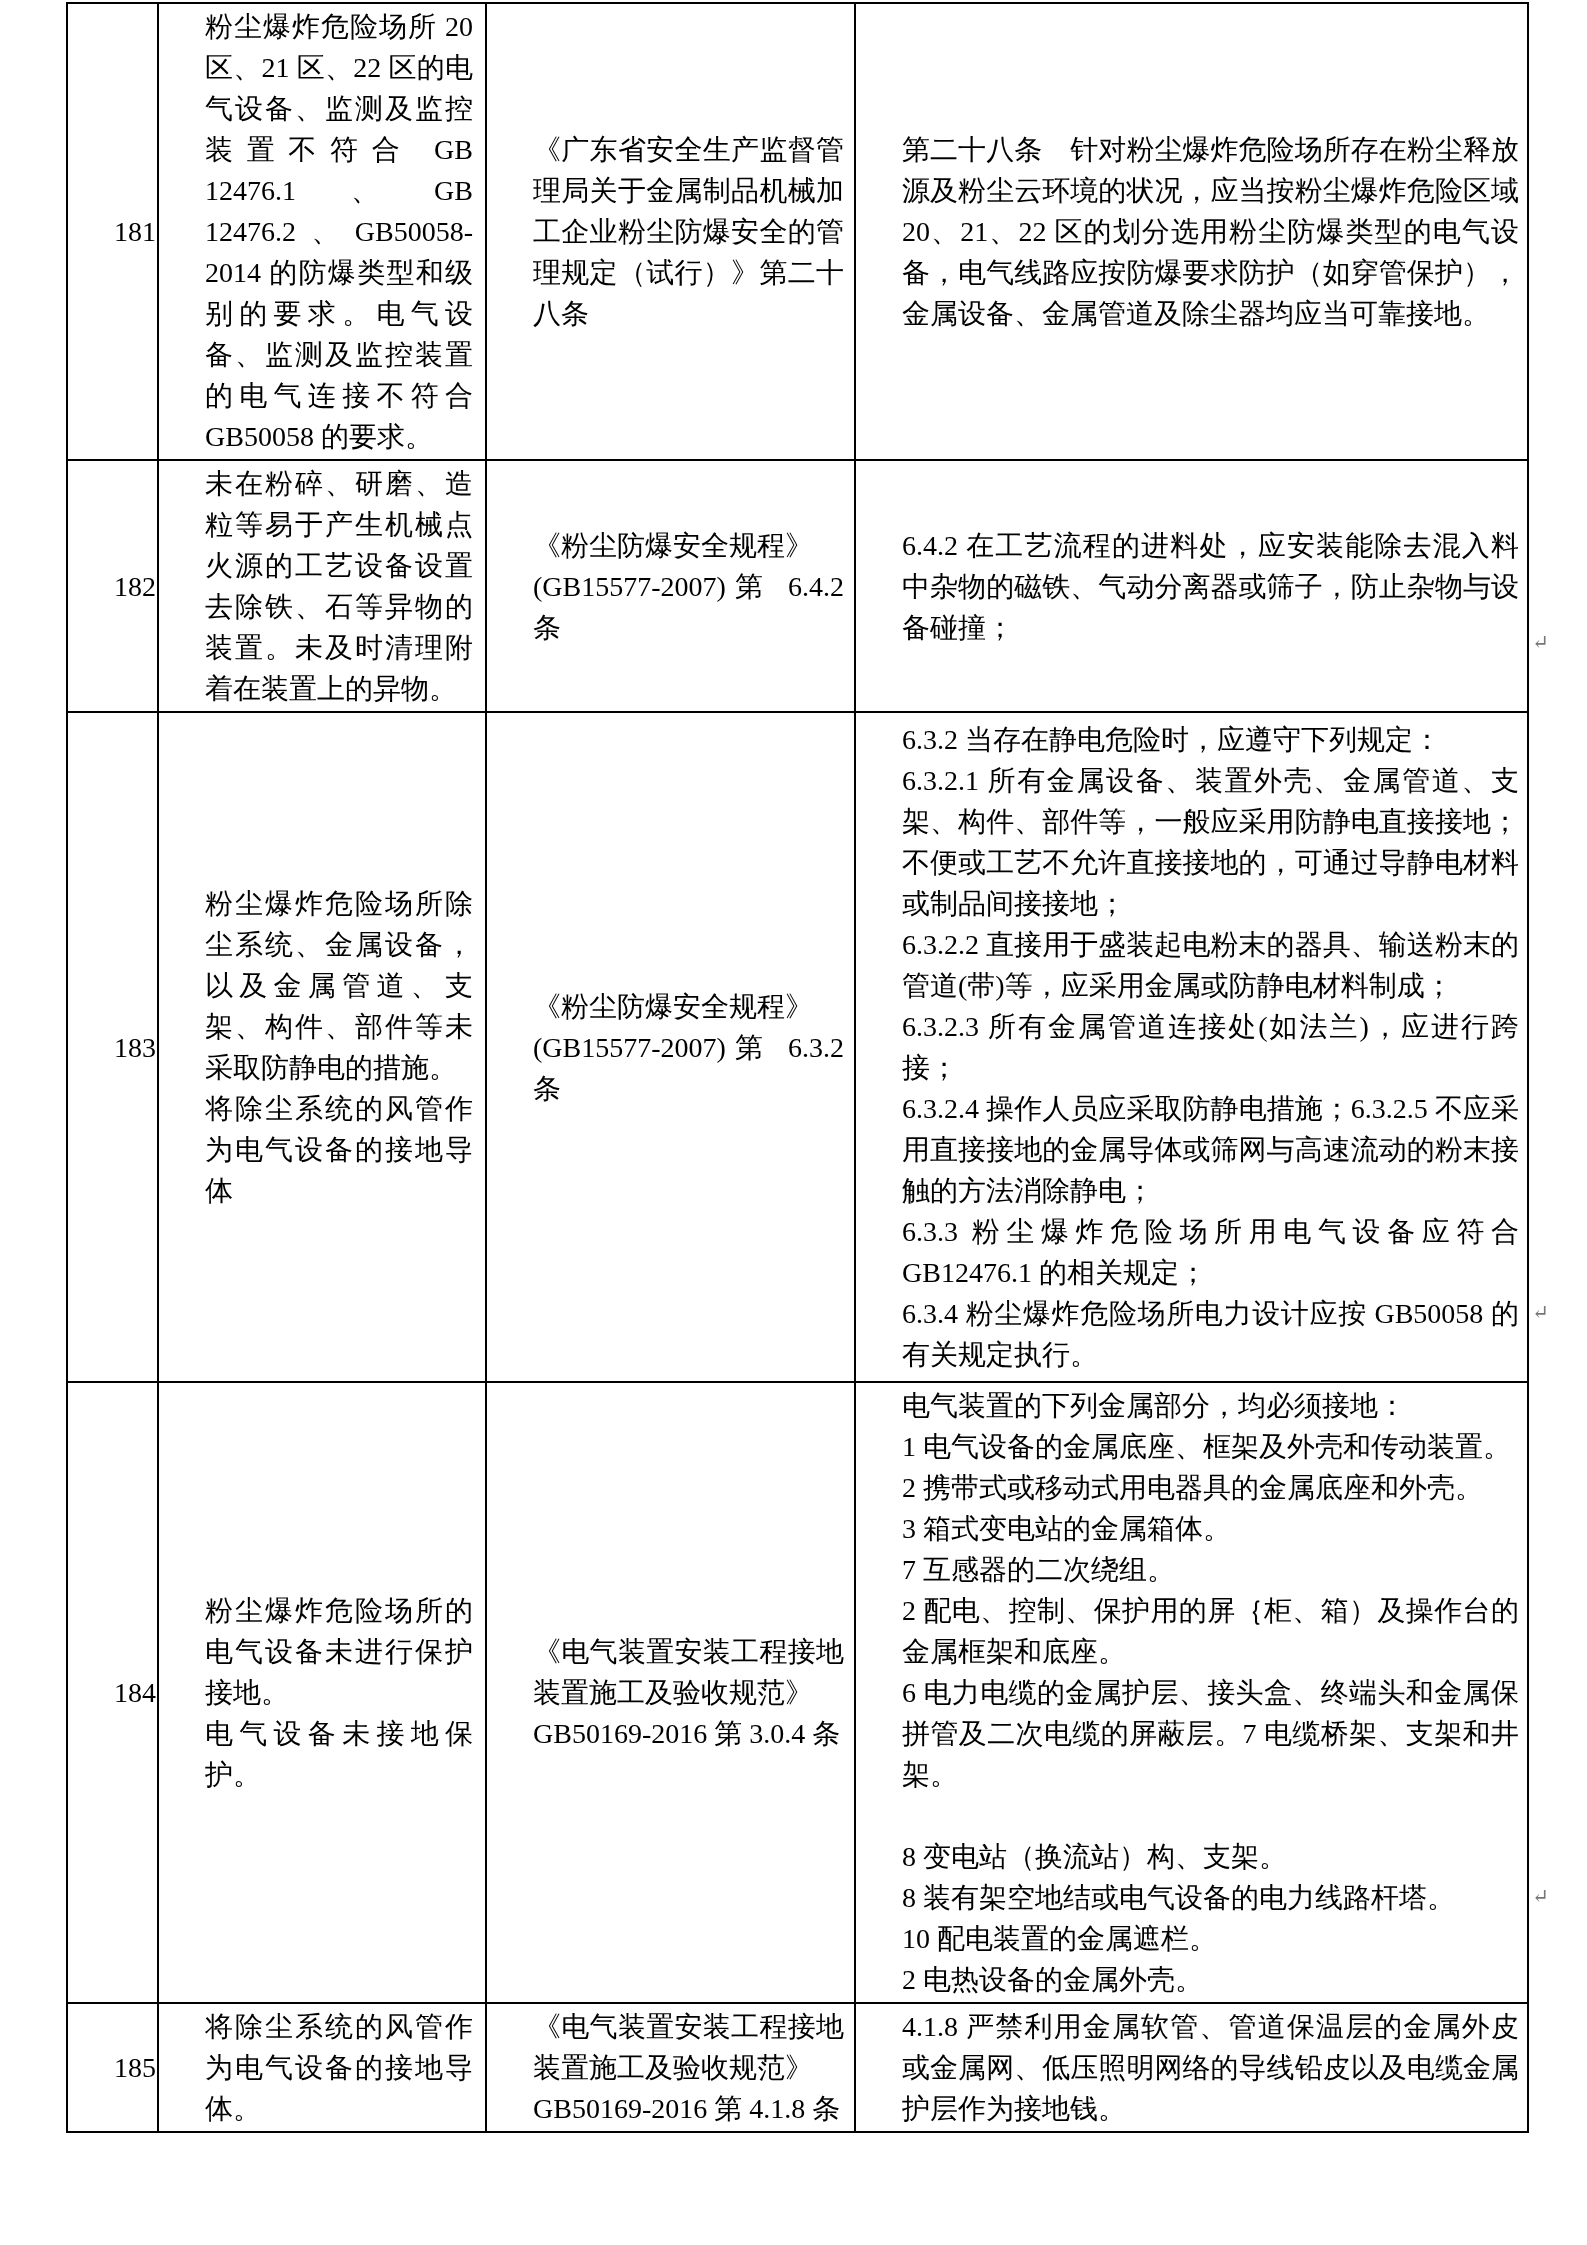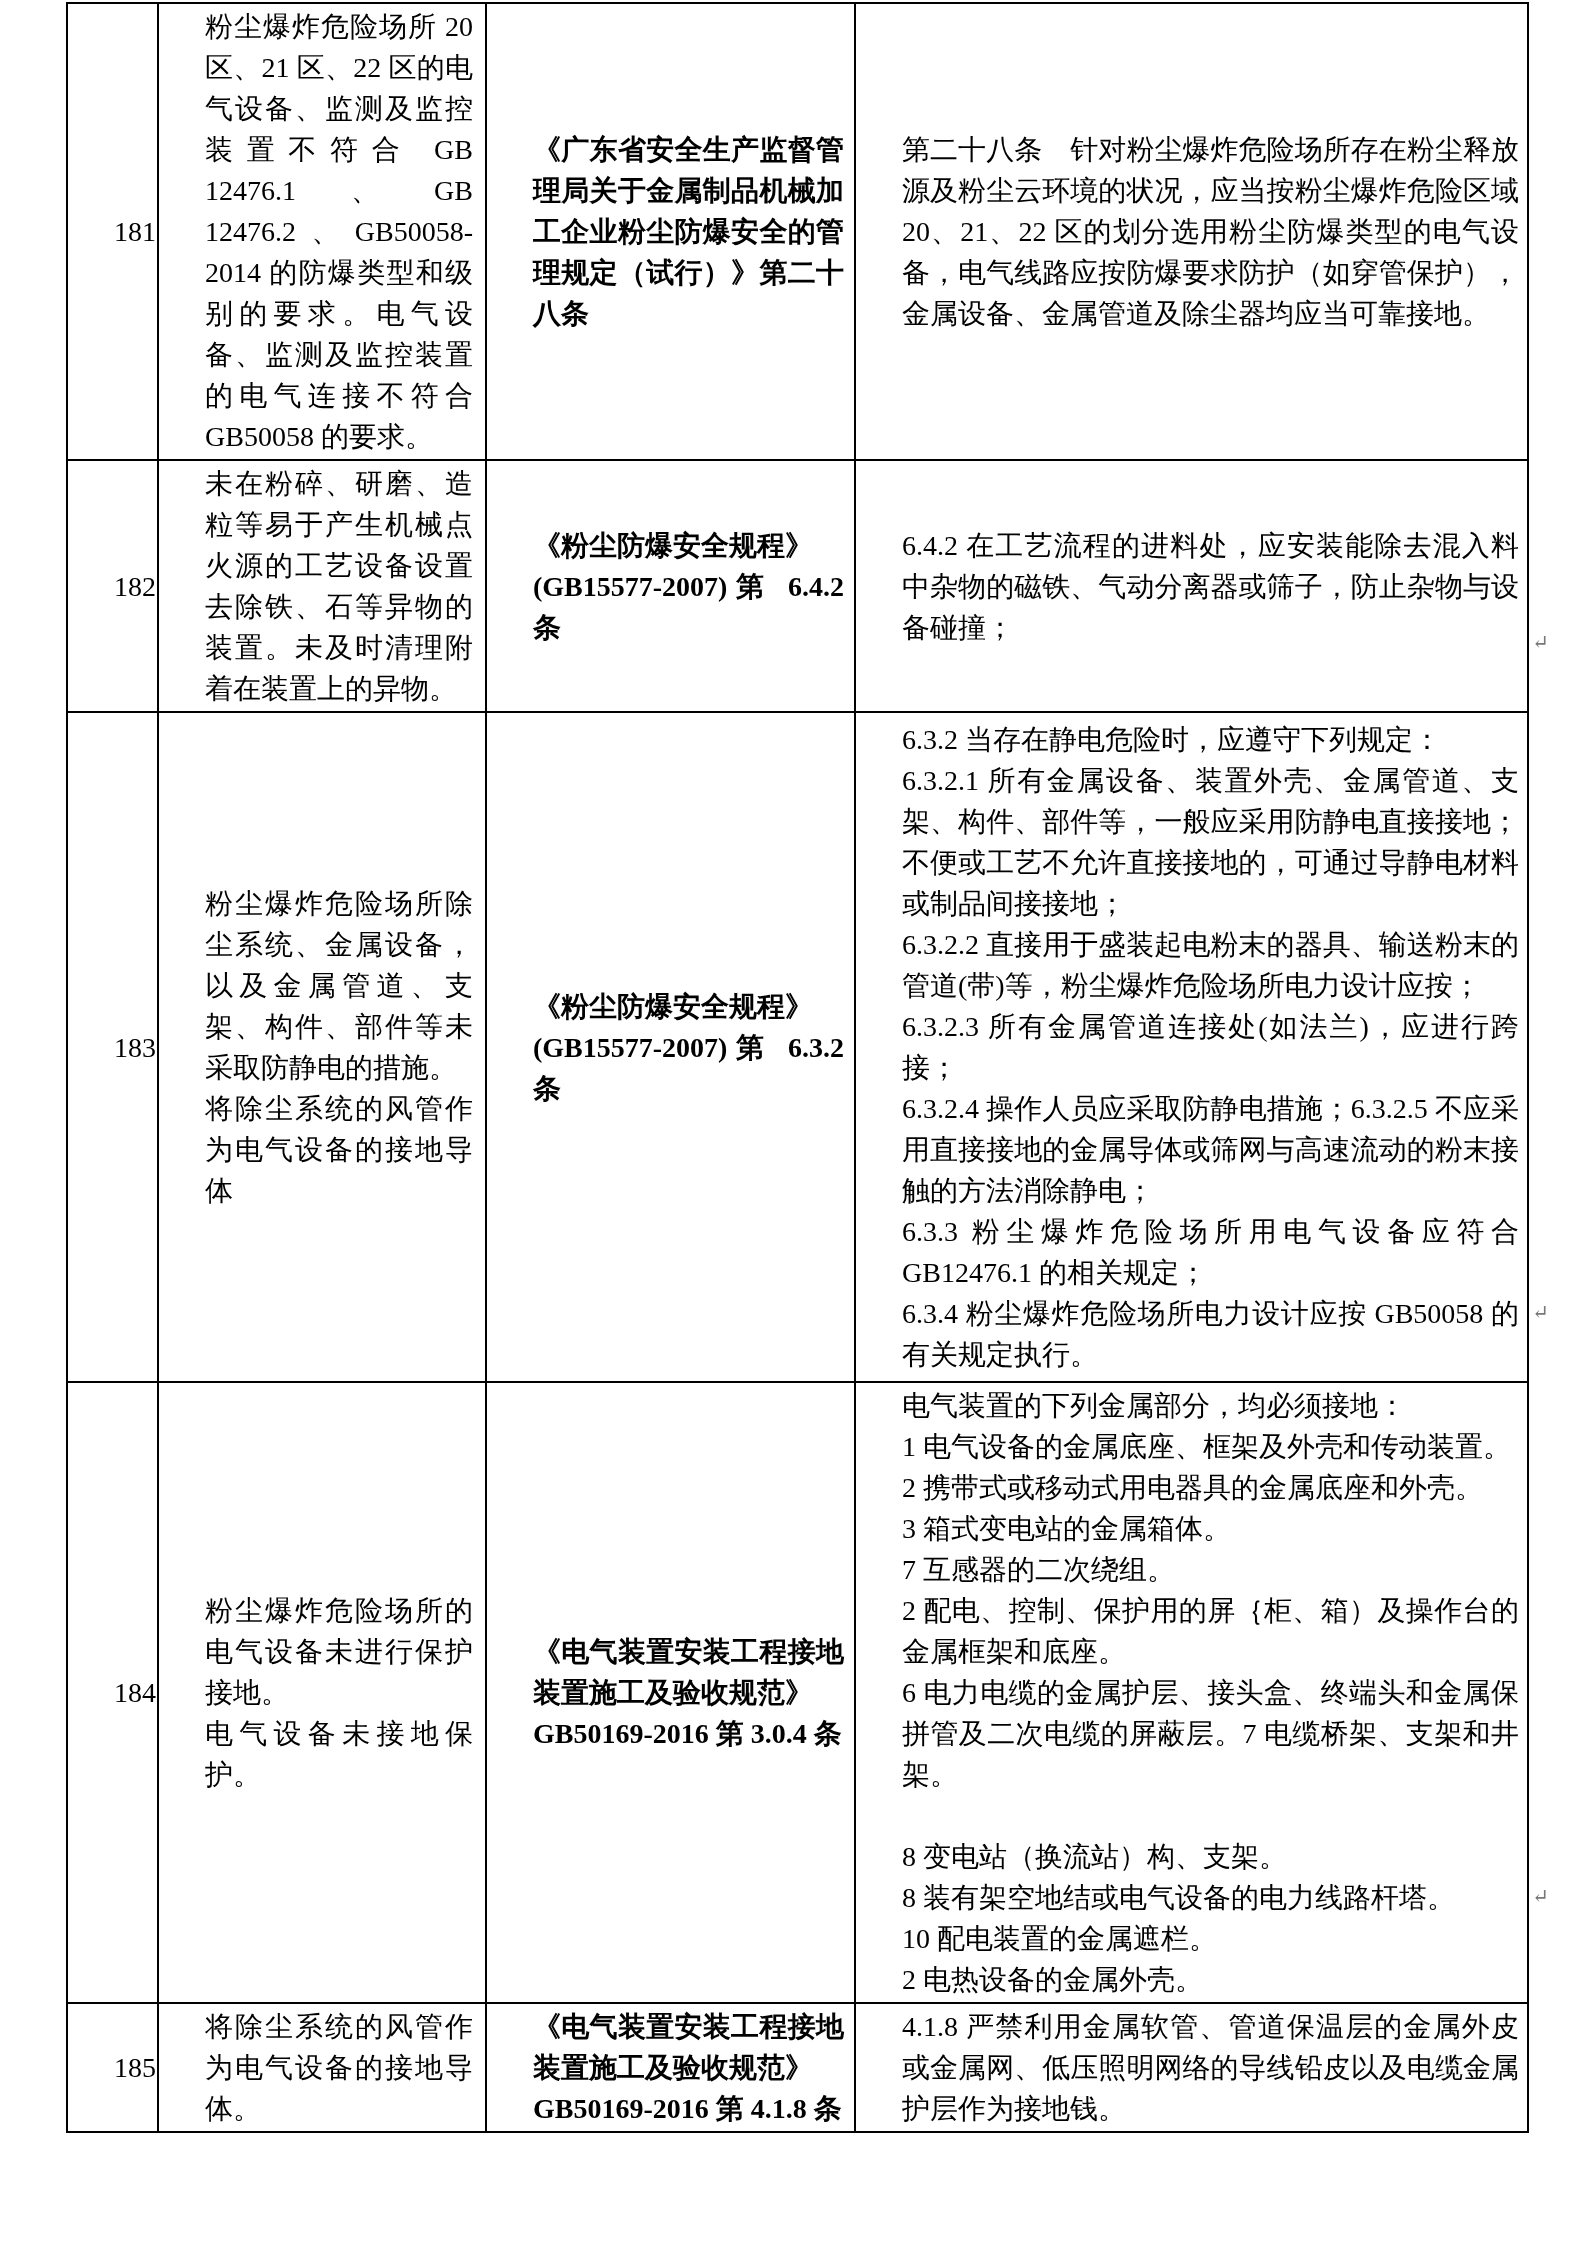--- a/index.html
+++ b/index.html
@@ -32,21 +32,21 @@
     overflow: hidden;
     padding-left: 46px;
   }
   tr.r181 { height: 371px; }
   tr.r182 { height: 247px; }
   tr.r183 { height: 670px; }
   tr.r184 { height: 584px; }
   tr.r185 { height: 129px; }
   td.c-no   { padding: 0 2px; }
   td.c-desc { padding: 2px 12px; }
-  td.c-basis{ padding: 2px 10px; font-weight: bold; }
+  td.c-basis{ padding: 2px 10px; }
   td.c-reg  { padding: 2px 8px; }
   .para {
     text-align: justify;
     text-justify: inter-ideograph;
     min-height: 41px;
   }
   .pmark {
     position: absolute;
     left: 1532px;
     font-size: 20px;
@@ -100,21 +100,21 @@
             <div class="para">粉尘爆炸危险场所除尘系统、金属设备，以及金属管道、支架、构件、部件等未采取防静电的措施。</div>
             <div class="para">将除尘系统的风管作为电气设备的接地导体</div>
           </td>
         <td class="c-basis">
             <div class="para">《粉尘防爆安全规程》</div>
             <div class="para">(GB15577-2007)第 6.3.2 条</div>
           </td>
         <td class="c-reg">
             <div class="para">6.3.2 当存在静电危险时，应遵守下列规定：</div>
             <div class="para">6.3.2.1 所有金属设备、装置外壳、金属管道、支架、构件、部件等，一般应采用防静电直接接地；不便或工艺不允许直接接地的，可通过导静电材料或制品间接接地；</div>
-            <div class="para">6.3.2.2 直接用于盛装起电粉末的器具、输送粉末的管道(带)等，粉尘爆炸危险场所电力设计应按；</div>
+            <div class="para">6.3.2.2 直接用于盛装起电粉末的器具、输送粉末的管道(带)等，应采用金属或防静电材料制成；</div>
             <div class="para">6.3.2.3 所有金属管道连接处(如法兰)，应进行跨接；</div>
             <div class="para">6.3.2.4 操作人员应采取防静电措施；6.3.2.5 不应采用直接接地的金属导体或筛网与高速流动的粉末接触的方法消除静电；</div>
             <div class="para">6.3.3 粉尘爆炸危险场所用电气设备应符合 GB12476.1 的相关规定；</div>
             <div class="para">6.3.4 粉尘爆炸危险场所电力设计应按 GB50058 的有关规定执行。</div>
           </td>
       </tr>
       <tr class="r184">
         <td class="c-no">184.</td>
         <td class="c-desc">
             <div class="para">粉尘爆炸危险场所的电气设备未进行保护接地。</div>

